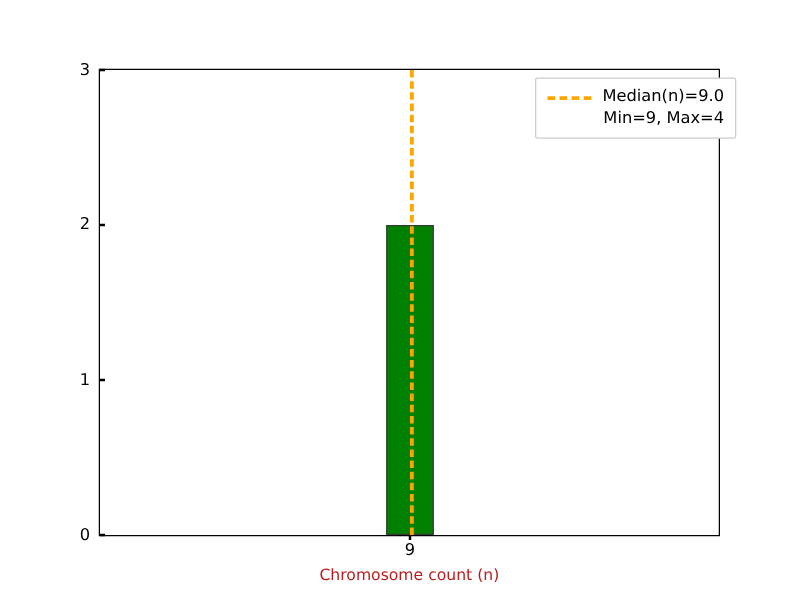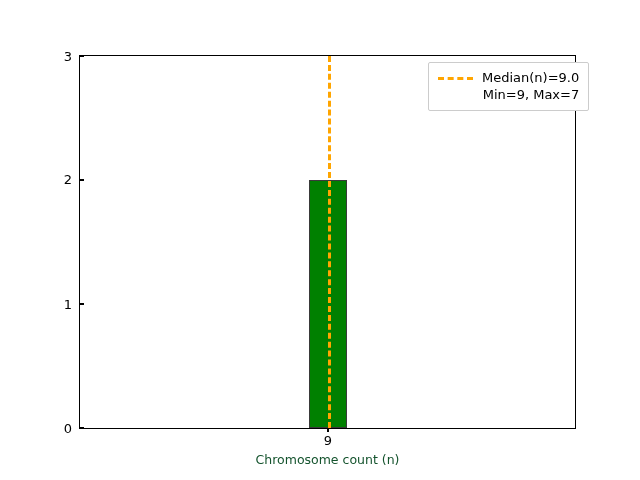--- a/index.html
+++ b/index.html
@@ -121,21 +121,21 @@
 
   
   #xlabel {
     position: absolute;
     left: 79px;
     top: 452px;
     width: 497px;
     text-align: center;
     font-size: 12.5px;
     line-height: 16px;
-    color: #14532d;
+    color: #b91c1c;
     white-space: nowrap;
   }
 
   
   #legend {
     position: absolute;
     left: 411px;
     top: 62px;
     box-sizing: border-box;
     border: 1px solid #cccccc;
@@ -208,19 +208,19 @@
 
     </div>
   </div>
 
   <div id="legend">
     <span id="legend-swatch">
       <span class="dash"></span>
     </span>
     <span id="legend-text">
       <span>Median(n)=9.0</span>
-      <span>Min=9, Max=7</span>
+      <span>Min=9, Max=4</span>
     </span>
   </div>
 
   <div id="xlabel">Chromosome count (n)</div>
 
 </div>
 
 </body></html>

